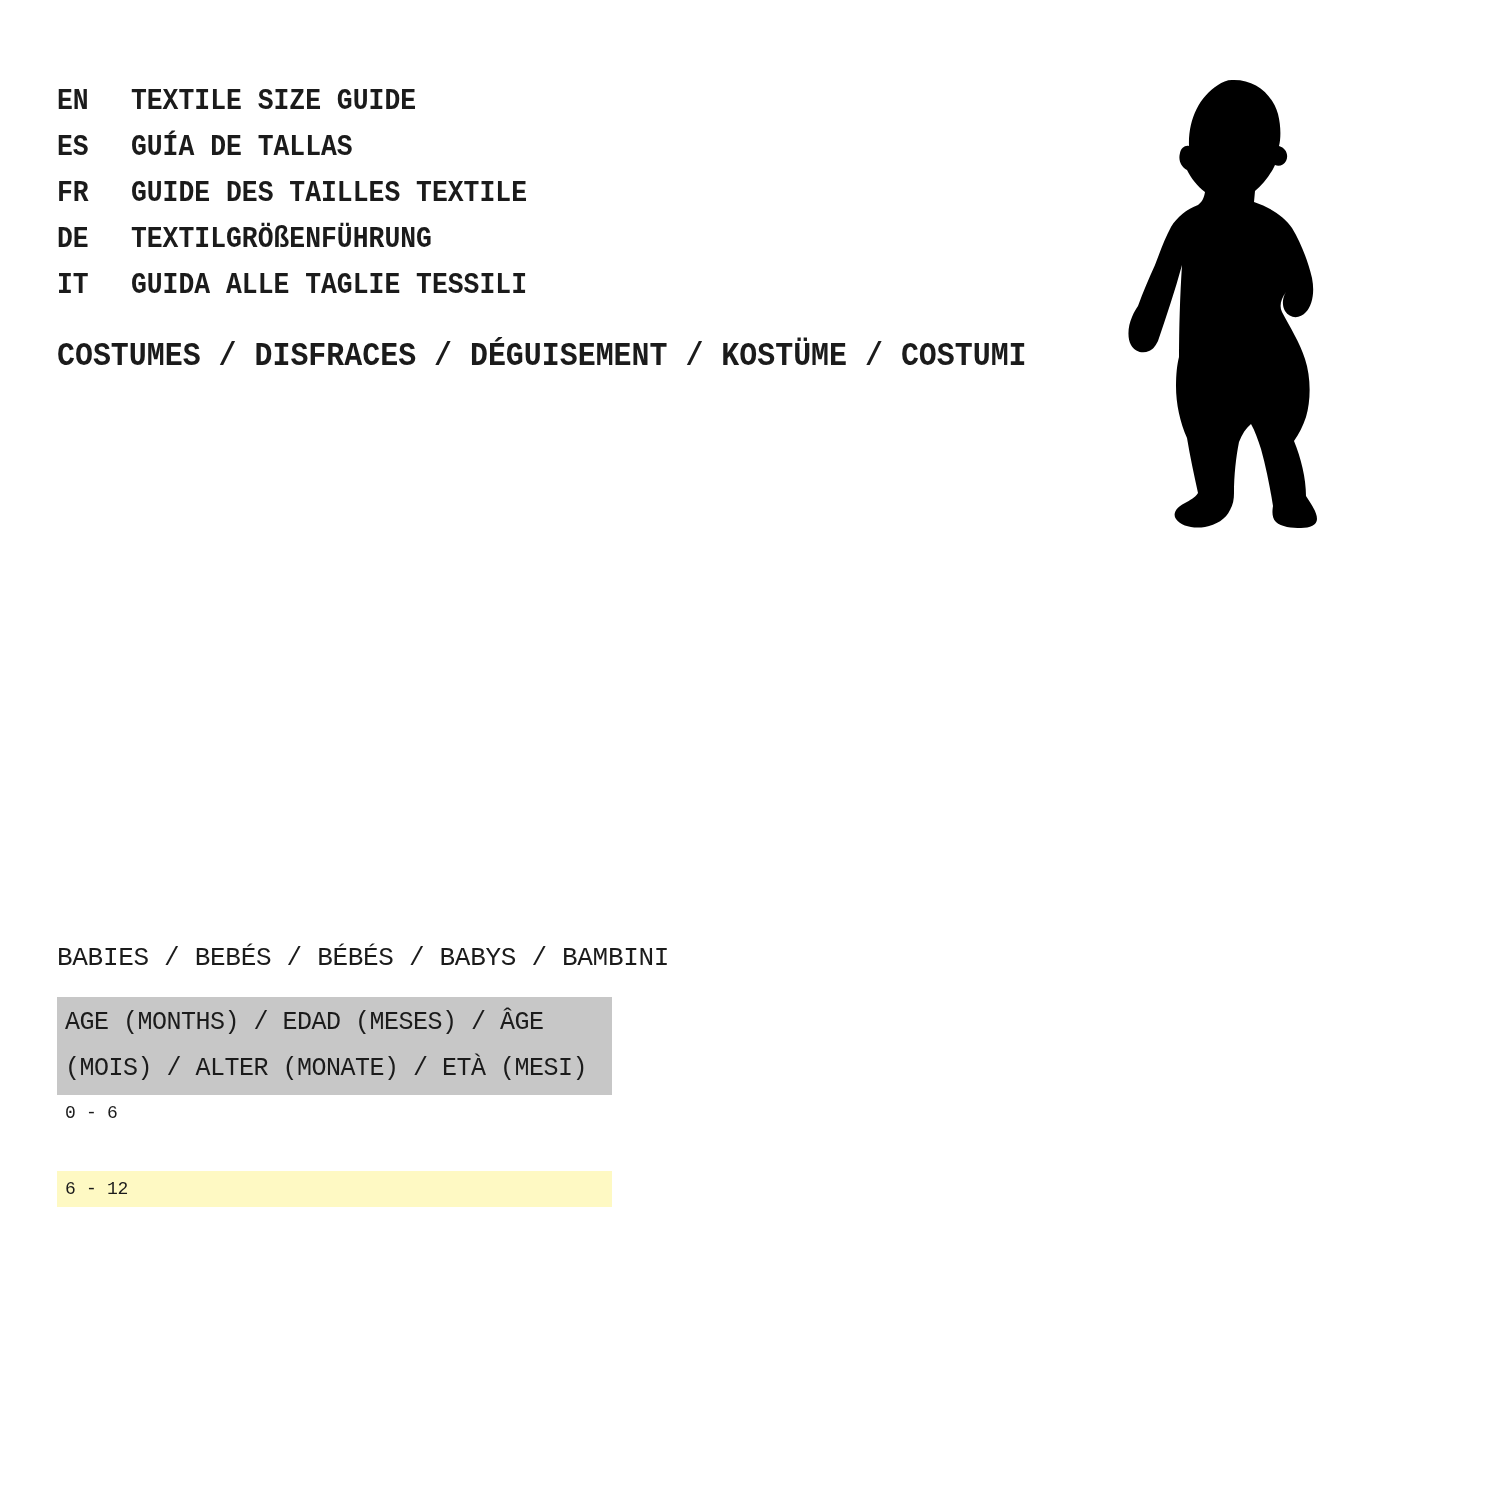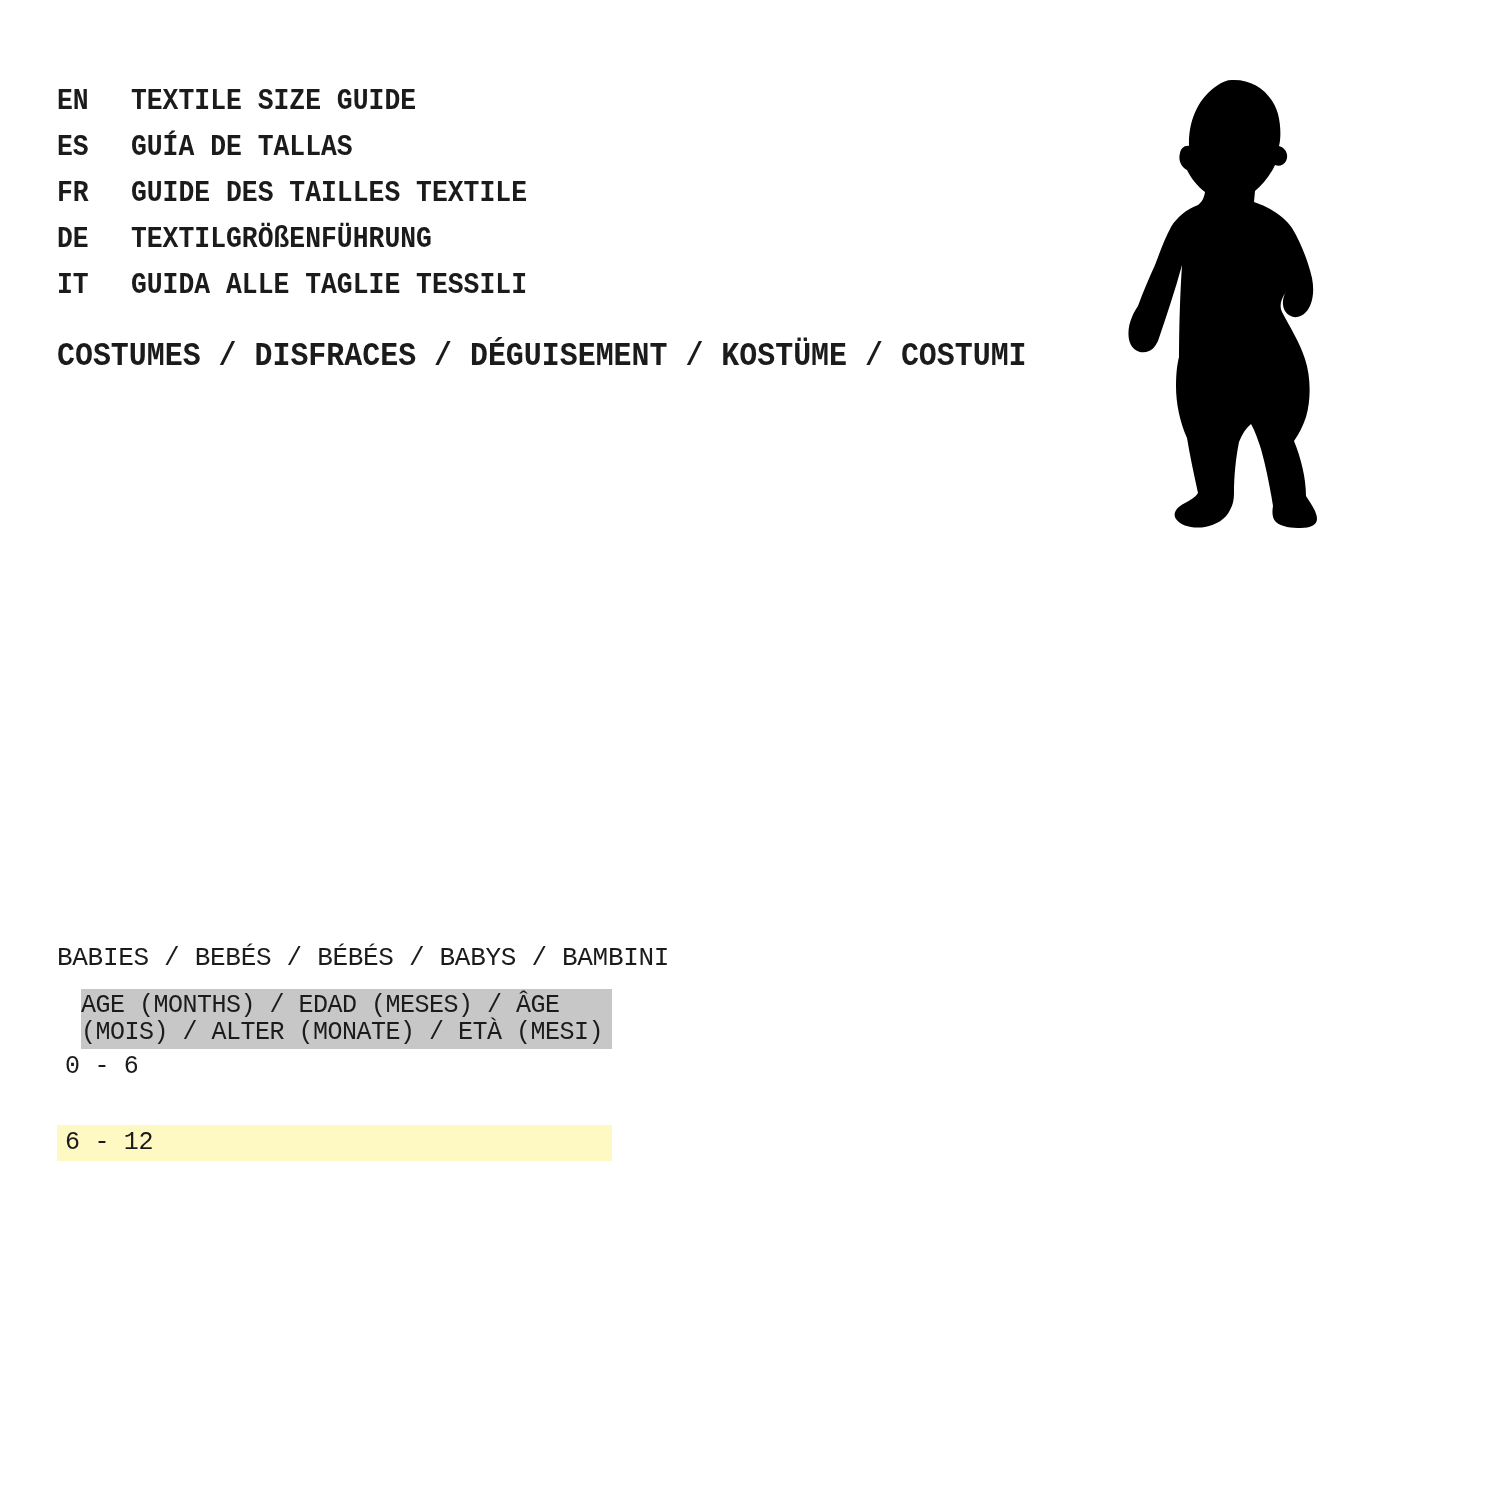--- a/index.html
+++ b/index.html
@@ -54,40 +54,39 @@
   }
 
   
   .table-block {
     position: absolute;
     left: 57px;
     top: 941px;
     width: 555px;
   }
   .table-title {
-    margin: 0 0 14px 0;
+    margin: 0 0 22px 0;
     font-size: 26px;
     line-height: 34px;
     font-weight: 400;
     letter-spacing: -0.3px;
     white-space: nowrap;
   }
   .thead {
     background: #c7c7c7;
-    padding: 3px 0;
+    padding: 3px 8px;
     font-size: 25px;
-    line-height: 27px;
+    line-height: 46px;
     letter-spacing: -0.5px;
-    margin-left: 24px;
   }
   .trow {
     height: 36px;
     line-height: 36px;
     padding: 0 8px;
-    font-size: 25px;
+    font-size: 18px;
     letter-spacing: -0.3px;
     white-space: nowrap;
   }
   .trow.alt { background: #fef9c3; margin-top: 40px; }
 </style>
 </head>
 <body>
 
 <div class="canvas">
 

